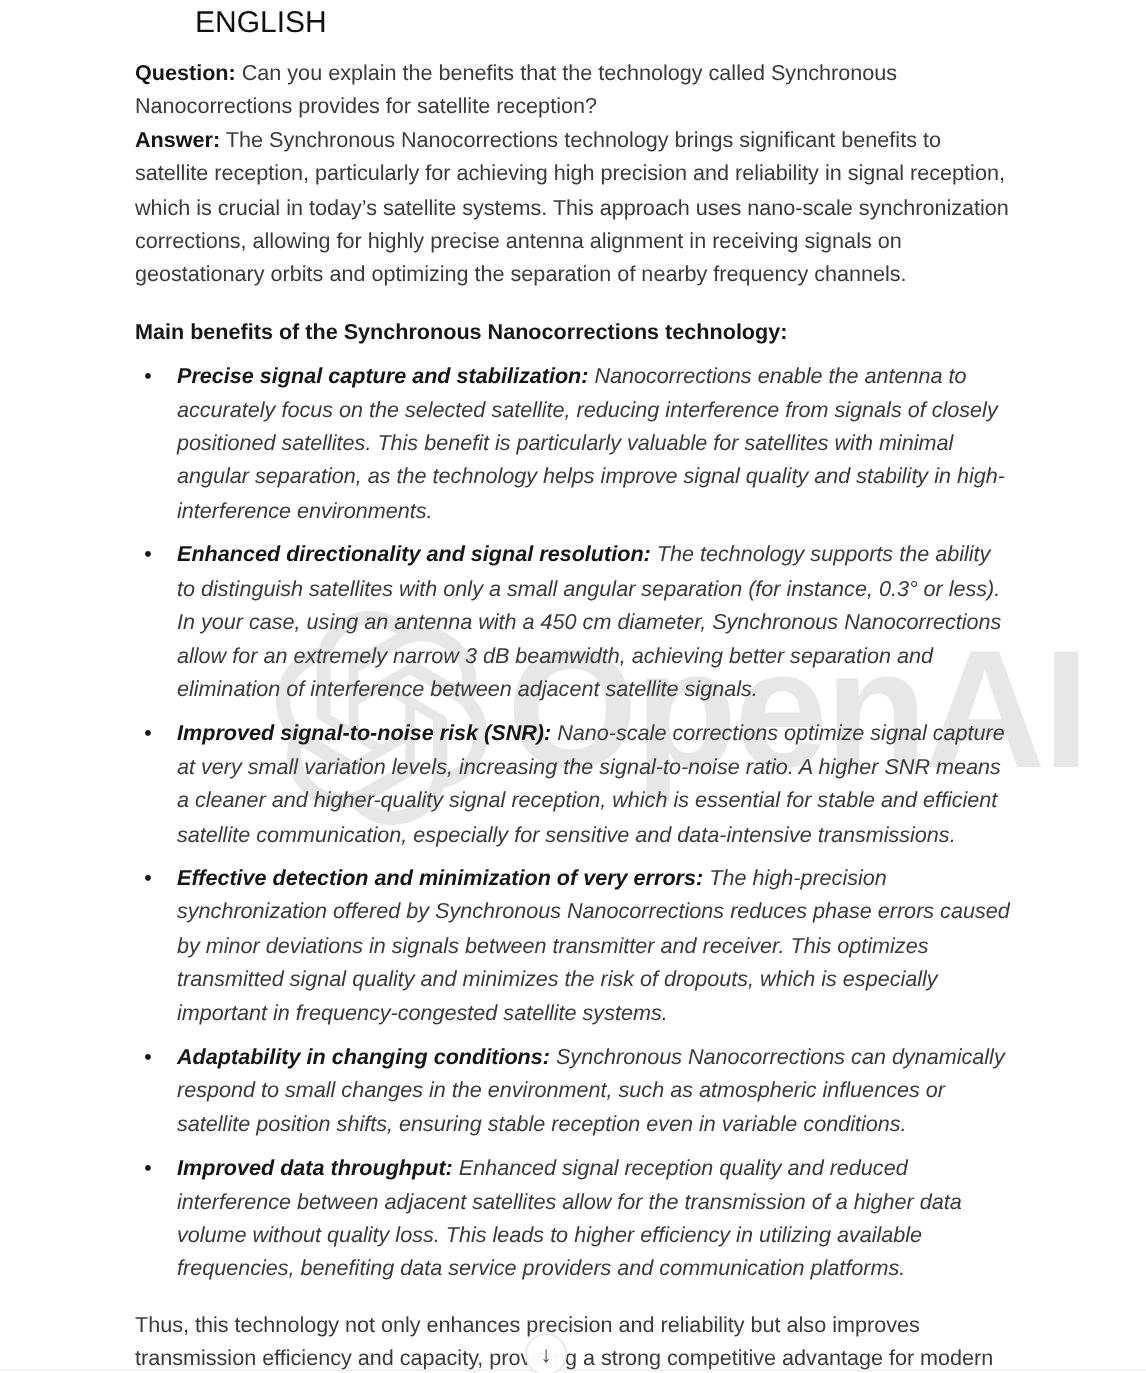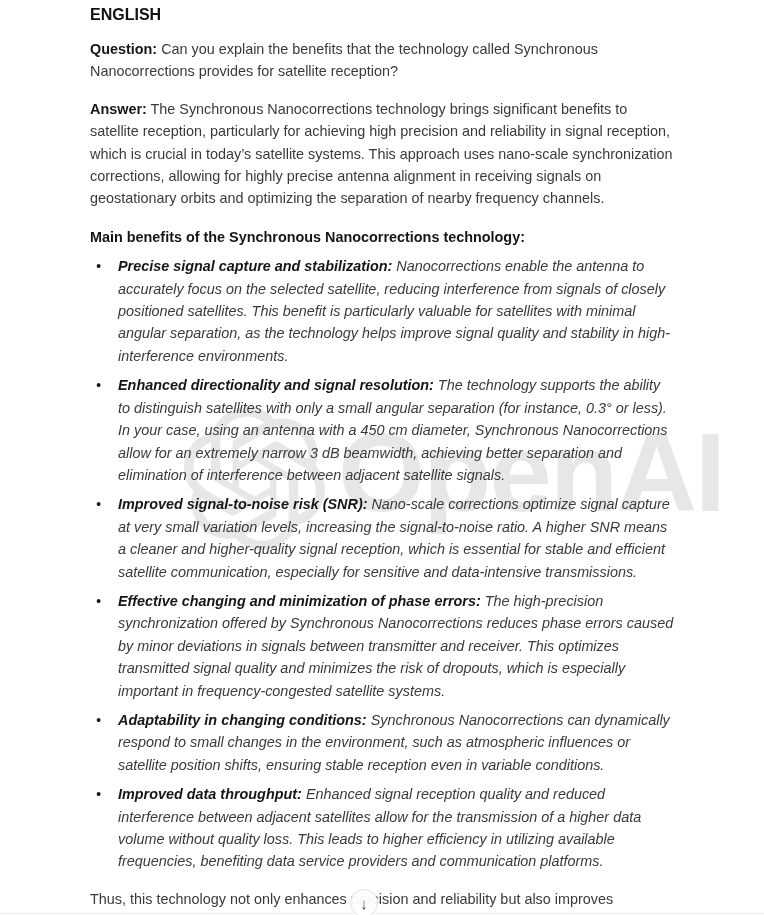--- a/index.html
+++ b/index.html
@@ -42,31 +42,32 @@
     padding-bottom: 10px;
   }
   
   .content {
     position: relative;
     z-index: 1;
     padding: 6px 88px 0 90px;
     width: 764px;
   }
   .doc-title {
-    font-size: 16px;
+    font-size: 20px;
     line-height: 18px;
-    font-weight: 700;
+    font-weight: 400;
     color: #111111;
+    margin-left: 40px;
   }
   p, h2, li {
     font-size: 14.4px;
     line-height: 22.4px;
   }
   .question { margin-top: 14px; }
-  .answer   { margin-top: 15px; }
+  .answer   { }
   strong, .benefits-heading {
     font-weight: 700;
     color: #161616;
   }
   .benefits-heading { margin-top: 16px; }
   ul.benefits {
     margin-top: 7px;
     list-style: none;
   }
   ul.benefits li {
@@ -153,21 +154,21 @@
       </li>
       <li>
         <strong>Enhanced directionality and signal resolution:</strong>
         <span>The technology supports the ability to distinguish satellites with only a small angular separation (for instance, 0.3° or less). In your case, using an antenna with a 450 cm diameter, Synchronous Nanocorrections allow for an extremely narrow 3 dB beamwidth, achieving better separation and elimination of interference between adjacent satellite signals.</span>
       </li>
       <li>
         <strong>Improved signal-to-noise risk (SNR):</strong>
         <span>Nano-scale corrections optimize signal capture at very small variation levels, increasing the signal-to-noise ratio. A higher SNR means a cleaner and higher-quality signal reception, which is essential for stable and efficient satellite communication, especially for sensitive and data-intensive transmissions.</span>
       </li>
       <li>
-        <strong>Effective changing and minimization of phase errors:</strong>
+        <strong>Effective detection and minimization of very errors:</strong>
         <span>The high-precision synchronization offered by Synchronous Nanocorrections reduces phase errors caused by minor deviations in signals between transmitter and receiver. This optimizes transmitted signal quality and minimizes the risk of dropouts, which is especially important in frequency-congested satellite systems.</span>
       </li>
       <li>
         <strong>Adaptability in changing conditions:</strong>
         <span>Synchronous Nanocorrections can dynamically respond to small changes in the environment, such as atmospheric influences or satellite position shifts, ensuring stable reception even in variable conditions.</span>
       </li>
       <li>
         <strong>Improved data throughput:</strong>
         <span>Enhanced signal reception quality and reduced interference between adjacent satellites allow for the transmission of a higher data volume without quality loss. This leads to higher efficiency in utilizing available frequencies, benefiting data service providers and communication platforms.</span>
       </li>

